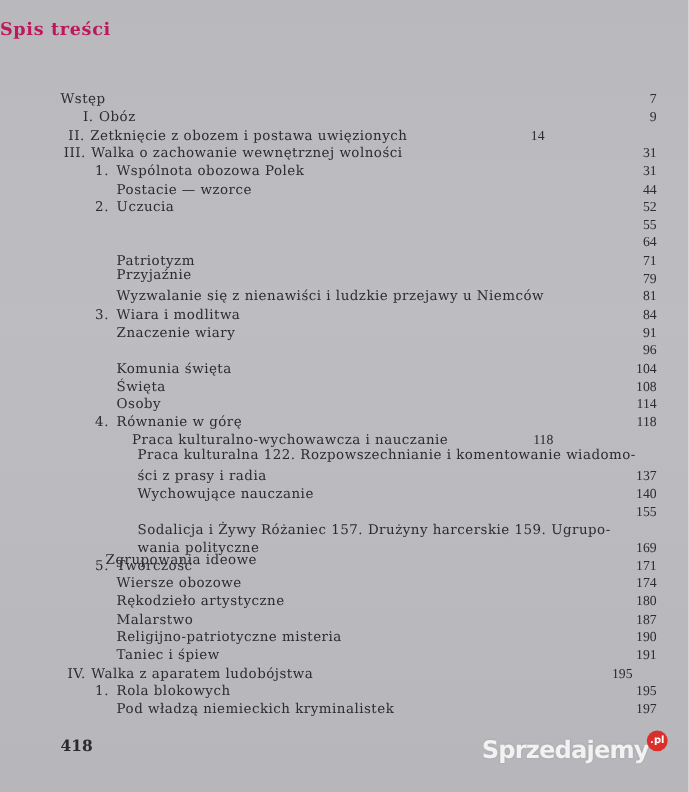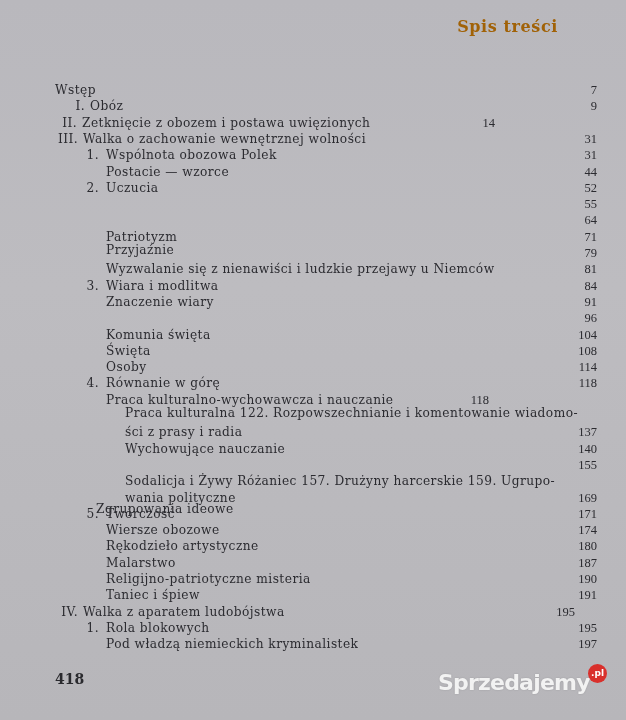--- a/index.html
+++ b/index.html
@@ -4,23 +4,23 @@
 <style>
   html, body { margin:0; padding:0; }
   body {
     width:626px; height:720px; overflow:hidden; position:relative;
     background: linear-gradient(180deg, #b9b8bd 0%, #bdbcc0 40%, #b7b6ba 100%);
     font-family: "DejaVu Serif", "Liberation Serif", serif;
     color:#2a2a2e;
   }
   .page { position:absolute; left:0; top:0; width:626px; height:720px; }
   .title {
-    position:absolute; top:17px; left:0; width:558px; text-align:right;
+    position:absolute; top:17px; left:0; width:558px; text-align:left;
     font-family: "DejaVu Serif", serif; font-weight:bold; font-size:16px;
-    letter-spacing:0.6px; color:#a16207;
+    letter-spacing:0.6px; color:#be185d;
   }
   .toc { position:absolute; top:82px; left:0; width:626px; }
   .row {
     position:absolute; height:16px; font-size:12.2px; line-height:16px;
     white-space:nowrap; color:#2b2b30; letter-spacing:0.45px;
   }
   .row .num {
     position:absolute; top:0; width:30px; text-align:right;
   }
   .row .txt { position:absolute; top:0; }
@@ -191,21 +191,21 @@
         <span class="page-num">114</span>
       </div>
       <div class="row" style="top: 293.4px; left: 0px; width: 626px;">
         <span class="num" style="left: 69px;">4.</span>
         <span class="txt" style="left: 106px;">Równanie w górę</span>
         <span class="dots" style="left: 226px; width: 332px;">
           <span class="dotfill"></span>
         </span>
         <span class="page-num">118</span>
       </div>
-      <div class="row" style="top: 309.7px; left: 0px; width: 518px;">
+      <div class="row" style="top: 309.7px; left: 14px; width: 518px;">
         <span class="txt" style="left: 106px;">Praca kulturalno-wychowawcza i nauczanie</span>
         <span class="dots" style="left: 400px; width: 158px;">
           <span class="dotfill"></span>
         </span>
         <span class="page-num">118</span>
       </div>
       <div class="row" style="top: 323px; left: 0px; width: 626px;">
         <span class="txt" style="left: 125px;">Praca kulturalna 122. Rozpowszechnianie i komentowanie wiadomo-</span>
       </div>
       <div class="row" style="top: 342.3px; left: 0px; width: 626px;">

